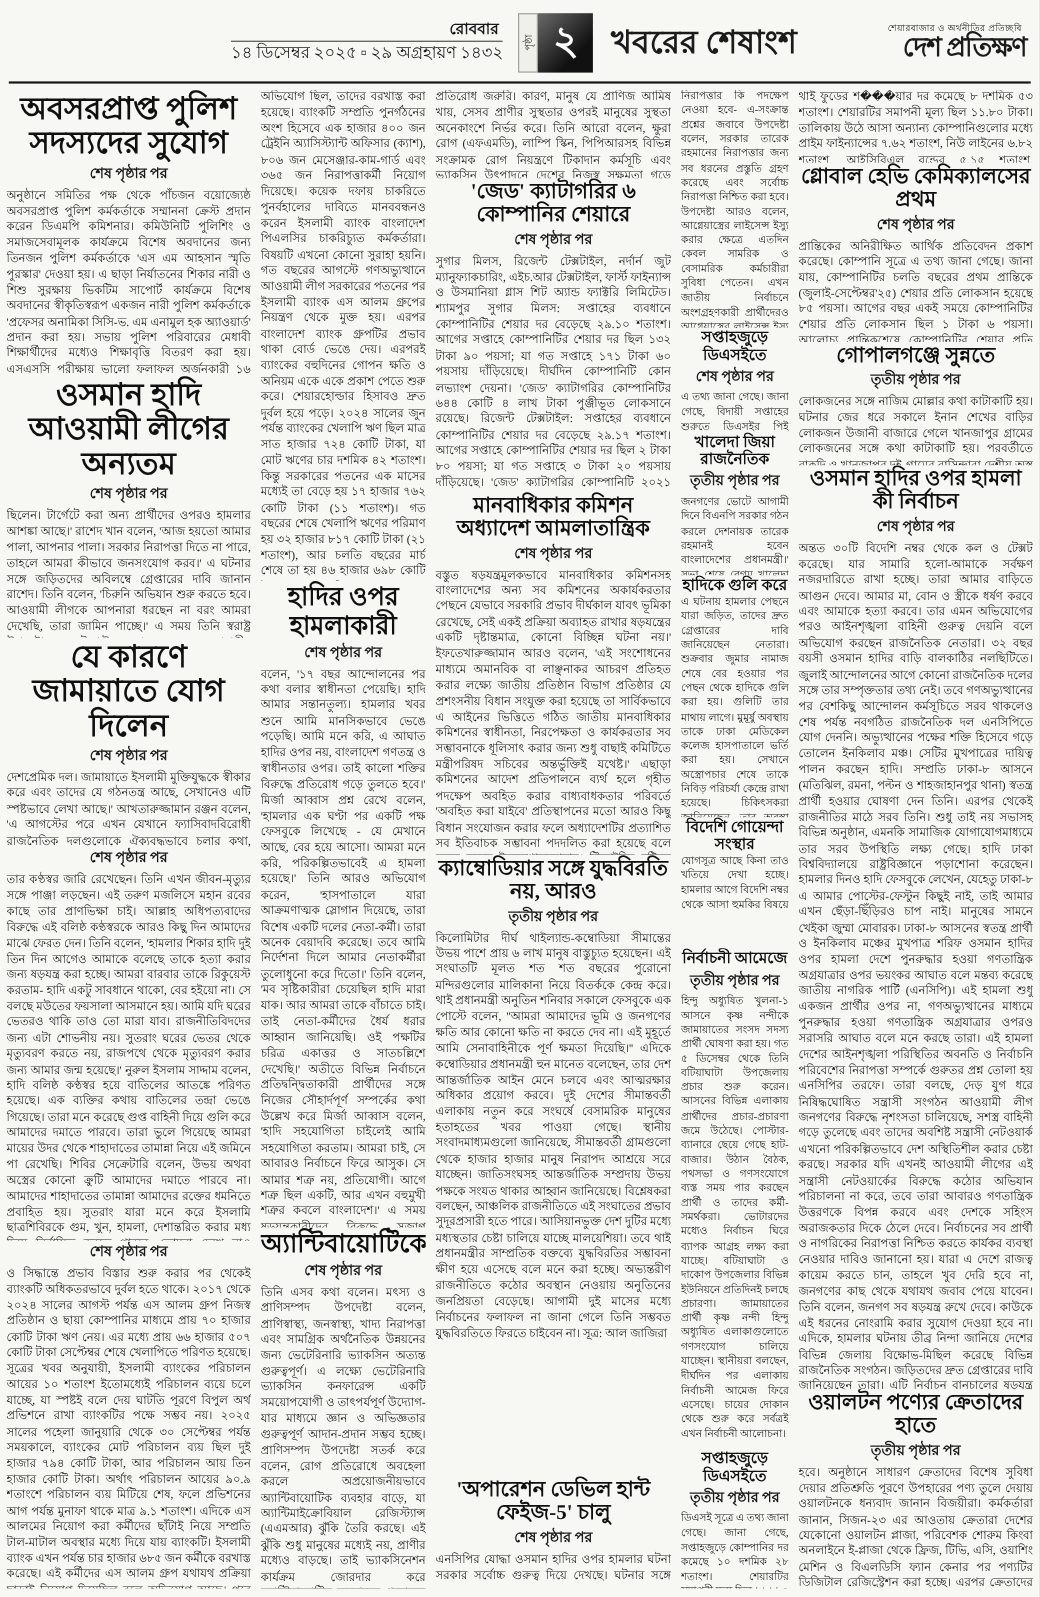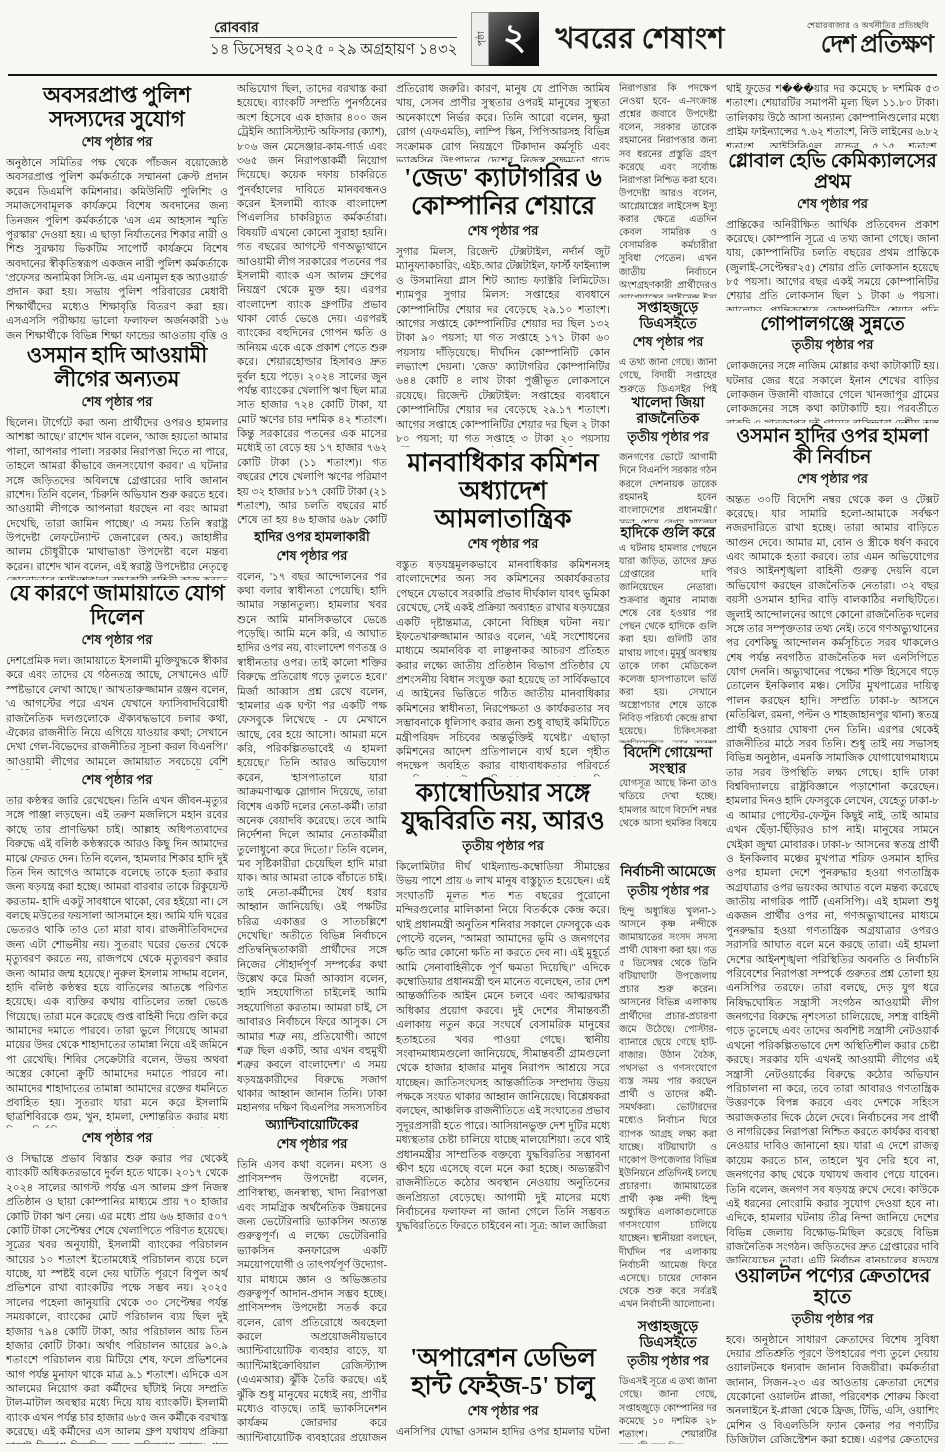--- a/index.html
+++ b/index.html
@@ -3,21 +3,21 @@
 <meta charset="utf-8">
 <style>
   html,body{margin:0;padding:0;background:#d8d8d4;}
   .page{
     position:relative;width:945px;height:1452px;margin:0 auto;
     background:#f7f7f3;color:#1b1b1b;overflow:hidden;
     font-family:"Liberation Serif","DejaVu Serif",serif;
   }
   
   header{display:flex;align-items:center;height:74px;padding:4px 10px 0 10px;box-sizing:border-box;}
-  .date-block{margin-left:200px;text-align:left;line-height:1.2;}
+  .date-block{margin-left:200px;text-align:right;line-height:1.2;}
   .date-block .day{font-weight:700;font-size:14px;border-bottom:1px solid #444;padding:0 4px 1px 4px;}
   .date-block .dateline{font-size:15px;padding-top:2px;white-space:nowrap;}
   .pagebox{display:flex;margin-left:14px;height:54px;}
   .pageword{writing-mode:vertical-rl;transform:rotate(180deg);font-size:9px;
     background:#efefec;border:1px solid #9a9a96;display:flex;align-items:center;justify-content:center;width:16px;}
   .pagenum{width:50px;background:linear-gradient(135deg,#6a6a6a 0%,#111 70%);color:#fff;
     font-size:36px;font-weight:700;display:flex;align-items:center;justify-content:center;}
   .section-title{font-size:29px;font-weight:700;margin:0 0 0 16px;letter-spacing:0;white-space:nowrap;}
   .masthead-wrap{margin-left:auto;text-align:right;line-height:1;padding-right:2px;}
   .masthead-tagline{font-size:8px;letter-spacing:.5px;padding-right:4px;}
@@ -26,23 +26,23 @@
   
   .cols{display:flex;gap:9px;padding:6px 6px 0 6px;box-sizing:border-box;height:1368px;}
   .col{overflow:hidden;}
   .colA{width:222px;flex:none;}
   .colB{width:150px;flex:none;}
   .colC{width:214px;flex:none;}
   .colD{width:98px;flex:none;}
   .colE{width:213px;flex:none;}
   article{overflow:hidden;box-sizing:border-box;padding-bottom:2px;}
   .hl{font-weight:700;text-align:center;line-height:1.12;margin:2px 0 1px 0;color:#101010;}
-  .colA .hl{font-size:21px;}
-  .colB .hl{font-size:13px;}
-  .colC .hl{font-size:25px;}
+  .colA .hl{font-size:28px;}
+  .colB .hl{font-size:23px;}
+  .colC .hl{font-size:19px;}
   .colD .hl{font-size:14px;}
   .colE .hl{font-size:19px;text-align:center;}
   .tag{font-size:13px;font-weight:700;text-align:center;margin:0 0 3px 0;}
   .body{font-size:10.5px;line-height:1.37;text-align:justify;margin:0;
     overflow-wrap:break-word;text-justify:inter-word;}
   .colD .body{font-size:9.5px;line-height:1.38;}
   .body::first-letter{padding-left:0;}
 </style>
 </head>
 <body>

